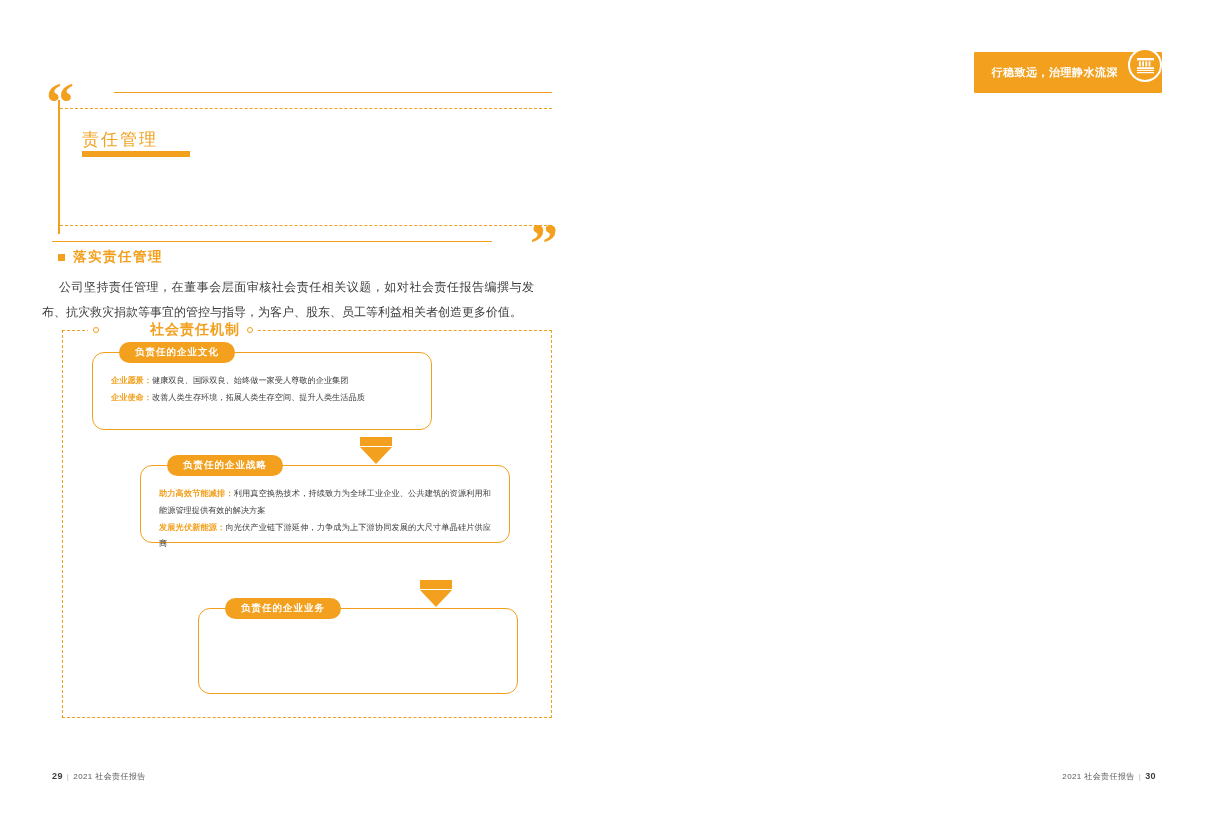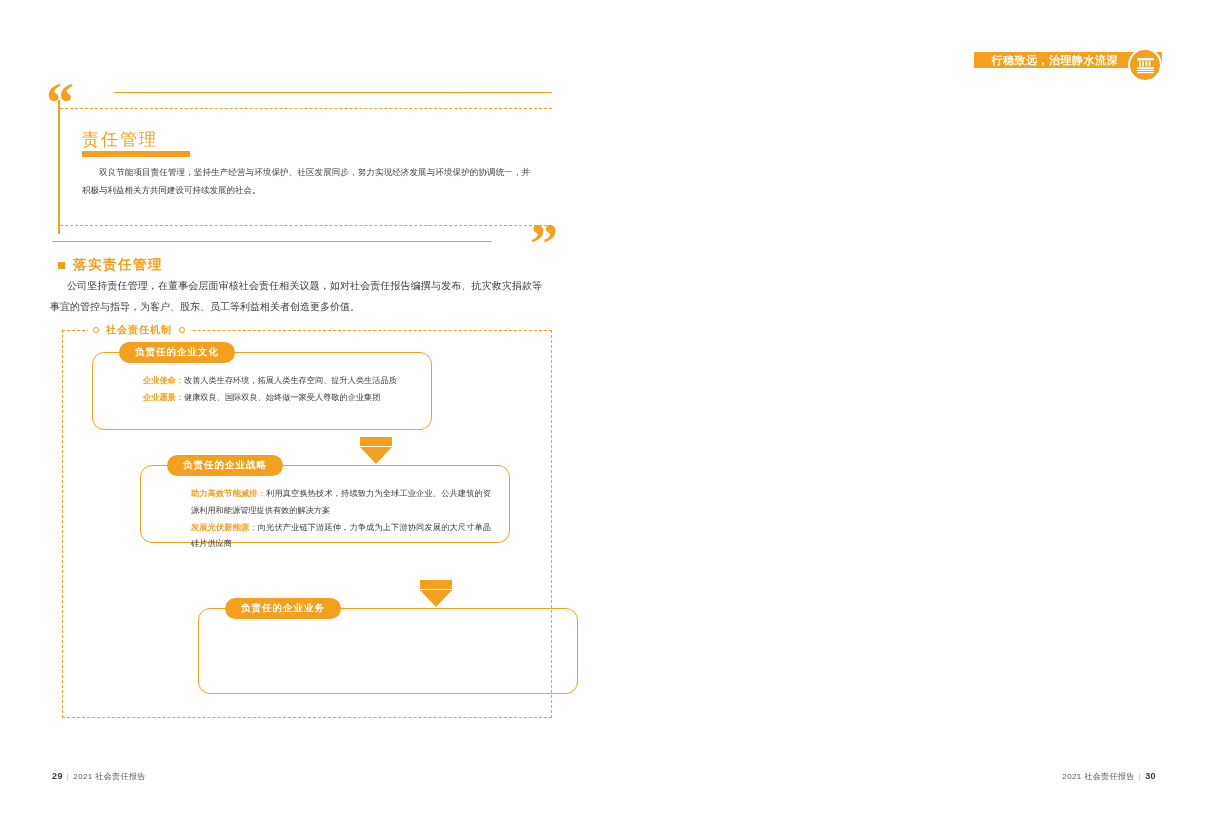--- a/index.html
+++ b/index.html
@@ -15,21 +15,21 @@
     background: #ffffff;
   }
 
   
   .page-left  { position: absolute; left: 0;   top: 0; width: 604px; height: 826px; }
   .page-right { position: absolute; left: 604px; top: 0; width: 604px; height: 826px; }
 
   
   .header-bar {
     position: absolute; right: 46px; top: 52px;
-    height: 16px;
+    height: 41px;
     background: #F2A01E;
     display: flex; align-items: center;
     padding: 0 44px 0 18px;
     border-radius: 1px;
   }
   .header-bar-text {
     color: #ffffff; font-size: 11px; font-weight: bold;
     letter-spacing: .5px; white-space: nowrap;
   }
   .header-badge {
@@ -81,61 +81,61 @@
     position: absolute; left: 30px; top: 72px; right: 22px;
     font-size: 8.5px; line-height: 2.1; color: #3c3c3c;
     text-indent: 17px; text-align: justify;
   }
 
   
   .sec-head { display: flex; align-items: center; gap: 8px; }
   .sec-bullet-sq { width: 7px; height: 7px; background: #F2A01E; }
   .sec-head-text { font-size: 13.5px; font-weight: bold; color: #F2A01E; letter-spacing: 1.5px; }
 
-  .lp-sec1 { position: absolute; left: 58px; top: 248px; margin-top: 8px; }
+  .lp-sec1 { position: absolute; left: 58px; top: 248px; }
   .lp-sec1-body {
-    position: absolute; left: 50px; top: 275px; width: 492px;
-    font-size: 10px; line-height: 2.1; color: #3c3c3c;
+    position: absolute; left: 42px; top: 275px; width: 492px;
+    font-size: 12px; line-height: 2.1; color: #3c3c3c;
     text-indent: 17px; text-align: justify;
   }
 
   
   .mech-box {
     position: absolute; left: 62px; top: 330px;
     width: 490px; height: 388px;
     border: 1px dashed #F2A01E;
   }
   .mech-legend {
     position: absolute; left: 88px; top: 322px;
     display: flex; align-items: center; gap: 7px;
     background: #ffffff; padding: 0 5px; height: 16px;
   }
-  .mech-legend-text { font-size: 10px; font-weight: bold; color: #F2A01E; letter-spacing: 1px; }
+  .mech-legend-text { font-size: 14px; font-weight: bold; color: #F2A01E; letter-spacing: 1px; margin-left: 44px; }
   .mini-ring {
     width: 6px; height: 6px; border-radius: 50%;
     border: 1.5px solid #F2A01E; background: #ffffff;
   }
 
   
-  .flow-card { position: absolute; border: 1.2px solid #F2A01E; border-radius: 12px; padding-left: 32px; }
+  .flow-card { position: absolute; border: 1.2px solid #F2A01E; border-radius: 12px; }
   .flow-tag {
     position: absolute; top: -11px; left: 26px;
     background: #F2A01E; color: #ffffff;
     font-size: 9.5px; font-weight: bold; letter-spacing: 1px;
     padding: 4px 16px; border-radius: 11px; white-space: nowrap;
   }
   .flow-body { padding: 20px 18px 14px 18px; }
   .flow-line {
     font-size: 8.2px; line-height: 2.05; color: #3c3c3c; text-align: justify;
   }
   .flow-key { color: #F2A01E; font-weight: bold; }
 
   .card-culture  { left: 92px;  top: 352px; width: 340px; height: 78px; }
   .card-strategy { left: 140px; top: 465px; width: 370px; height: 78px; }
-  .card-business { left: 198px; top: 608px; width: 380px; height: 86px; }
+  .card-business { left: 198px; top: 608px; width: 320px; height: 86px; }
 
   
   .arrow { position: absolute; width: 32px; }
   .arrow-bar { width: 32px; height: 9px; background: #F2A01E; }
   .arrow-head {
     width: 0; height: 0; margin-top: 1px;
     border-left: 16px solid transparent;
     border-right: 16px solid transparent;
     border-top: 17px solid #F2A01E;
   }
@@ -157,44 +157,43 @@
   <div class="page-left">
 
     <div class="quote-block">
       <div class="quote-frame"></div>
       <div class="quote-rule-top"></div>
       <div class="quote-rule-bot"></div>
       <div class="qmark qmark-open">“</div>
       <div class="qmark qmark-close">”</div>
       <div class="quote-title">责任管理</div>
       <div class="quote-title-underline"></div>
-      <div class="quote-body">双良节能项目责任管理，坚持生产经营与环境保护、社区发展同步，努力实现经济发展与环境保护的协调统一，并积极与利益相关方共同建设可持续发展的社会。</div>
     </div>
 
     <div class="sec-head lp-sec1">
       <span class="sec-bullet-sq"></span>
       <span class="sec-head-text">落实责任管理</span>
     </div>
     <div class="lp-sec1-body">公司坚持责任管理，在董事会层面审核社会责任相关议题，如对社会责任报告编撰与发布、抗灾救灾捐款等事宜的管控与指导，为客户、股东、员工等利益相关者创造更多价值。</div>
 
     <div class="mech-box"></div>
     <div class="mech-legend">
       <span class="mini-ring"></span>
       <span class="mech-legend-text">社会责任机制</span>
       <span class="mini-ring"></span>
     </div>
 
     <div class="flow-card card-culture">
       <div class="flow-tag">负责任的企业文化</div>
       <div class="flow-body">
         <div class="flow-line">
+          <span class="flow-key">企业愿景：</span><span>健康双良、国际双良、始终做一家受人尊敬的企业集团</span>
+        </div>
+        <div class="flow-line">
           <span class="flow-key">企业使命：</span><span>改善人类生存环境，拓展人类生存空间、提升人类生活品质</span>
-        </div>
-        <div class="flow-line">
-          <span class="flow-key">企业愿景：</span><span>健康双良、国际双良、始终做一家受人尊敬的企业集团</span>
         </div>
       </div>
     </div>
 
     <div class="arrow arrow-1">
       <div class="arrow-bar"></div>
       <div class="arrow-head"></div>
     </div>
 
     <div class="flow-card card-strategy">

